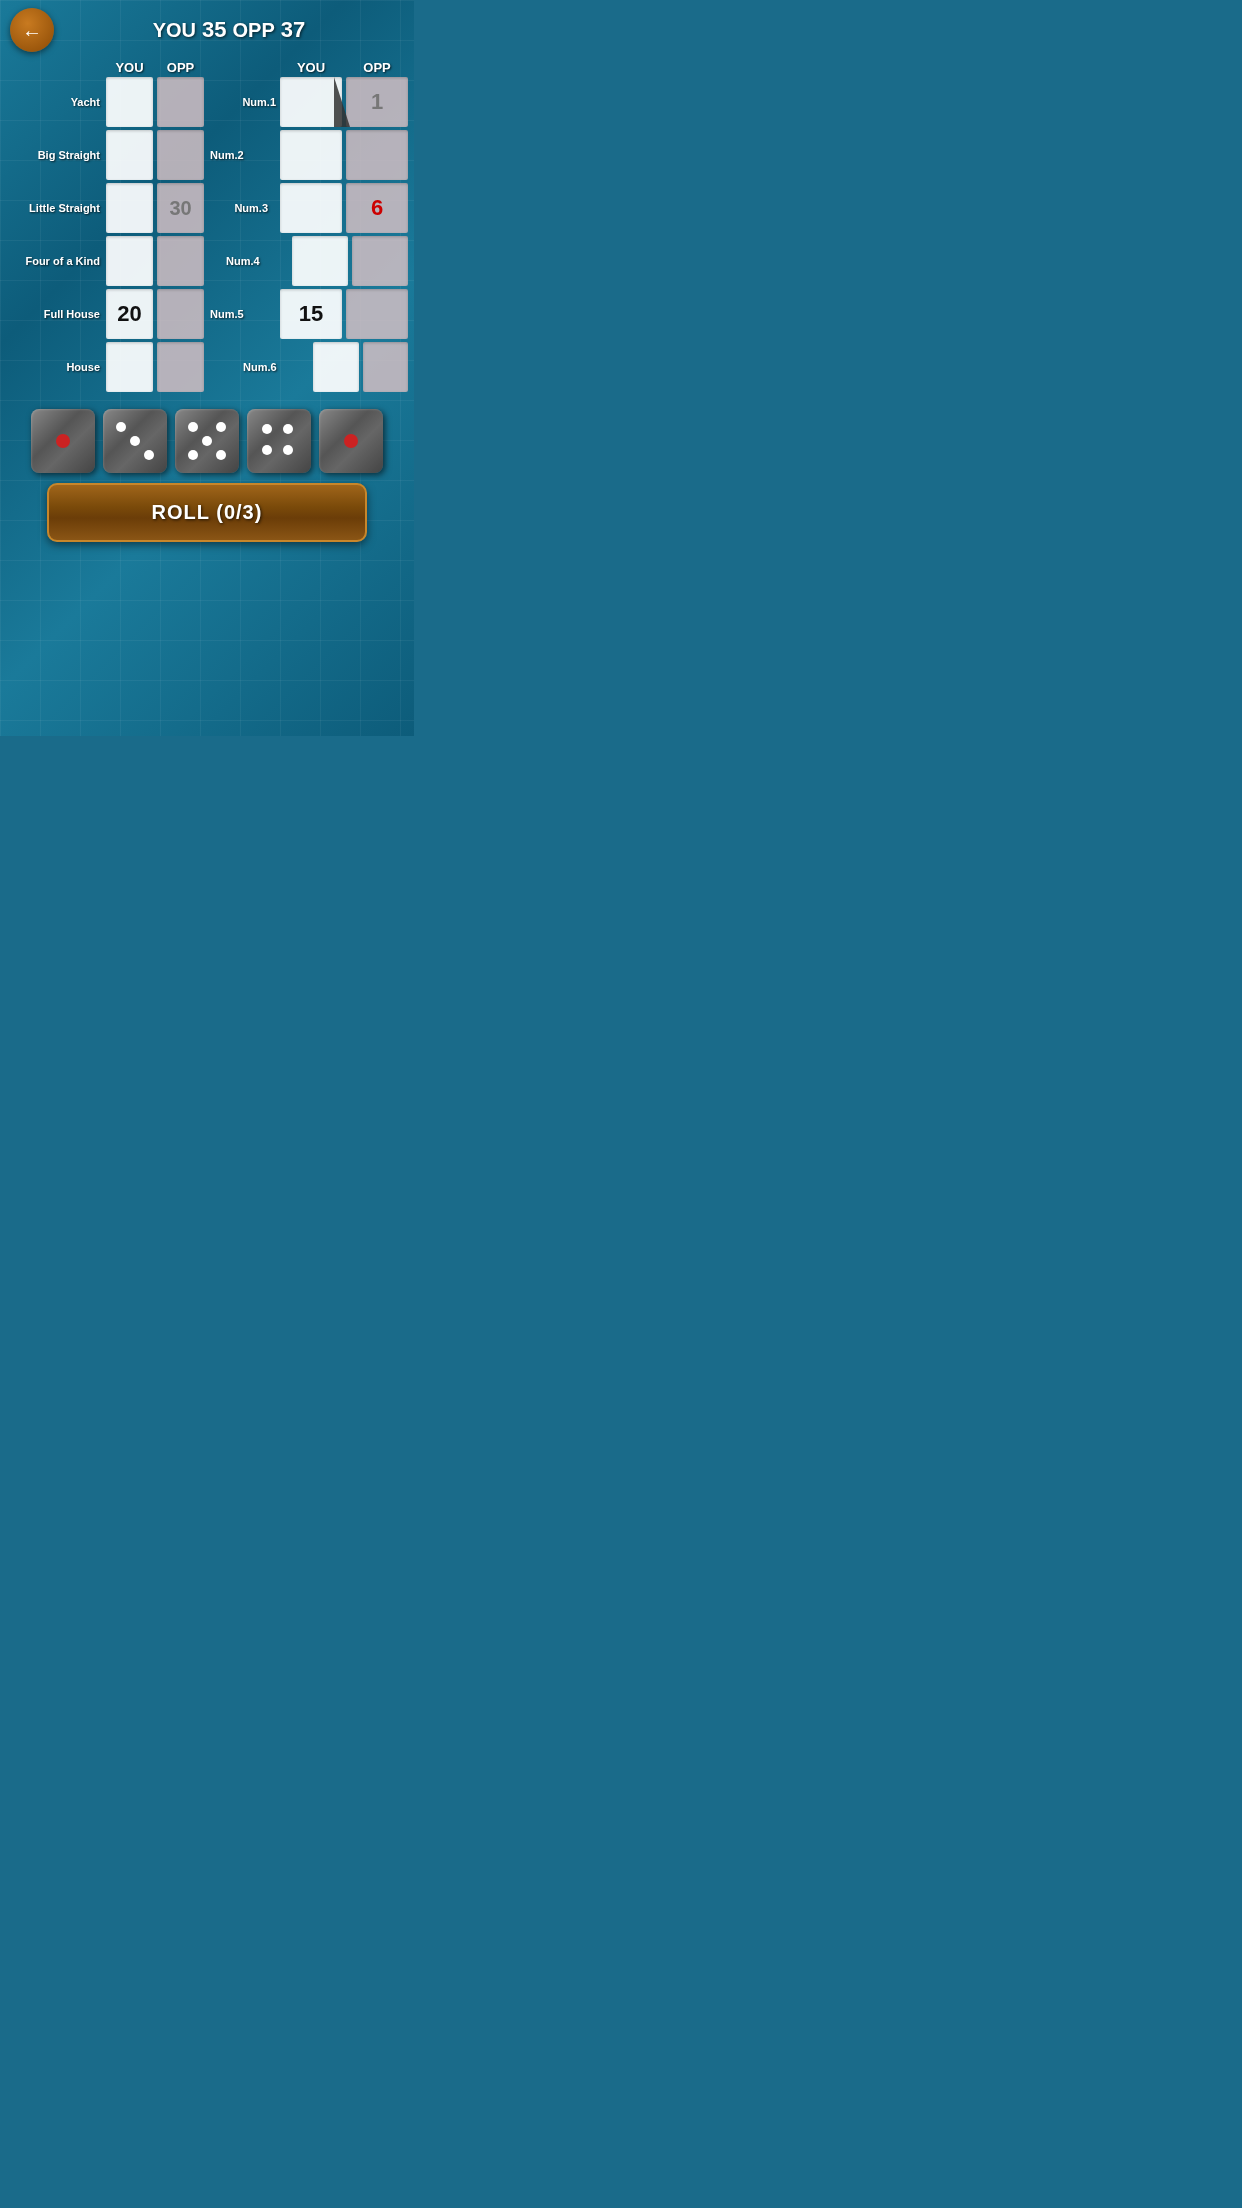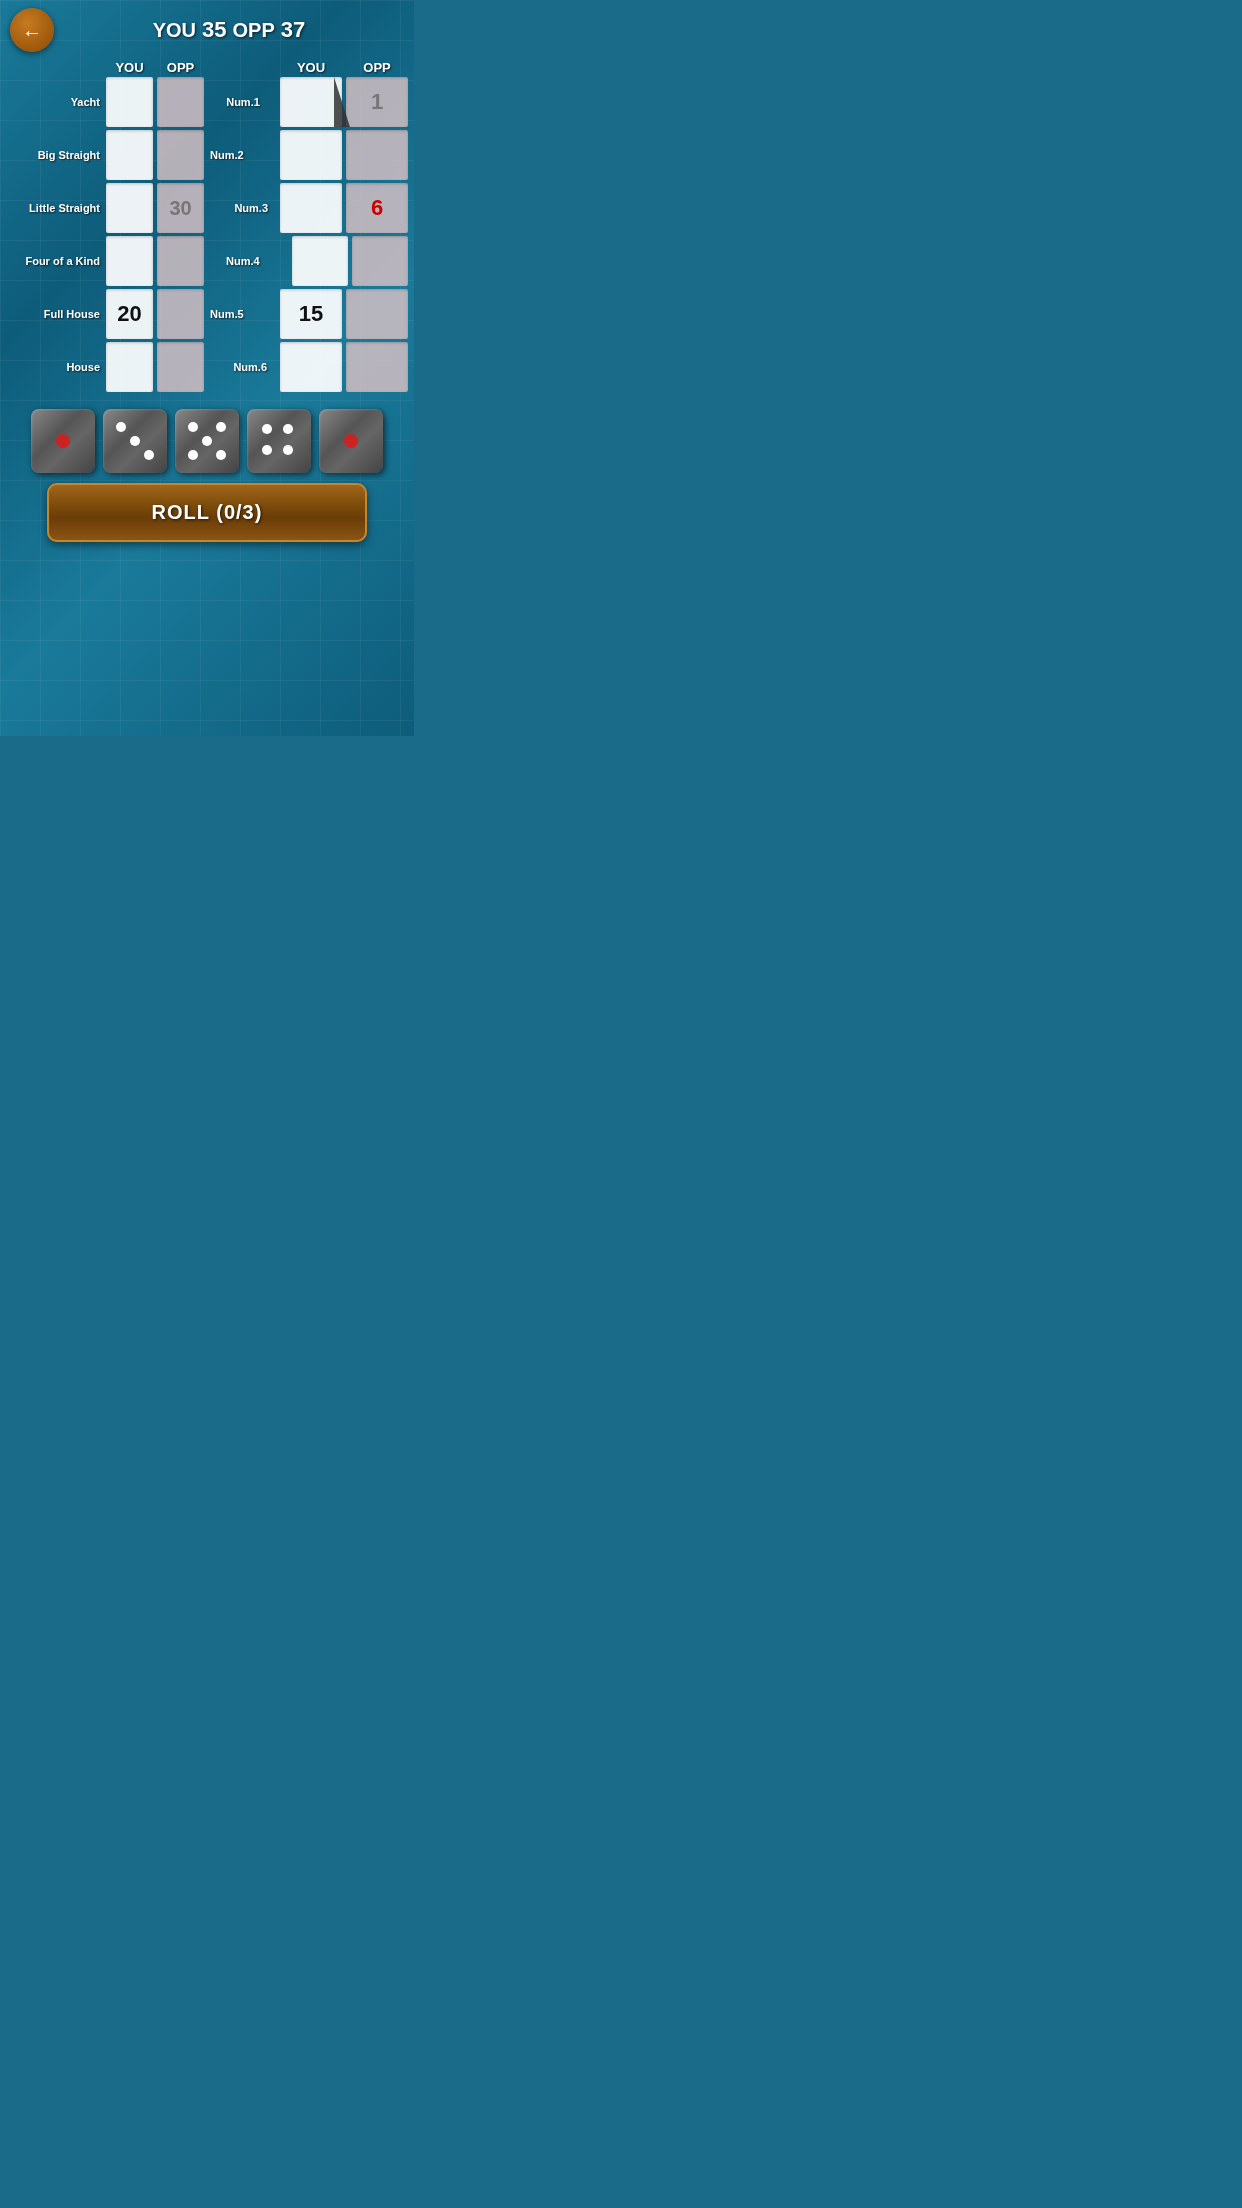--- a/index.html
+++ b/index.html
@@ -343,21 +343,21 @@
 
       <div class="right-table">
         <div class="col-headers-right">
           <div class="num-label-spacer"></div>
           <div class="col-head">YOU</div>
           <div class="cell-gap"></div>
           <div class="col-head">OPP</div>
         </div>
 
         <div class="table-row" style="position:relative;">
-          <div class="row-label" style="width:70px; text-align:center; padding-right:4px;">Num.1</div>
+          <div class="row-label" style="width:70px; text-align:right; padding-right:4px;">Num.1</div>
           <div class="score-cell cell-white" style="position:relative; overflow:visible;">
 
             <div style="position:absolute; right:-8px; top:0; z-index:10;">
               <div style="width:0; height:0; border-left:16px solid #333; border-top:50px solid transparent; opacity:0.85;"></div>
             </div>
           </div>
           <div class="cell-gap"></div>
           <div class="score-cell cell-pink" style="color:#777;">1</div>
         </div>
 
@@ -383,21 +383,21 @@
         </div>
 
         <div class="table-row">
           <div class="row-label" style="width:70px; text-align:left; padding-right:4px;">Num.5</div>
           <div class="score-cell cell-white">15</div>
           <div class="cell-gap"></div>
           <div class="score-cell cell-pink"></div>
         </div>
 
         <div class="table-row">
-          <div class="row-label" style="width:70px; text-align:right; padding-right:13px;">Num.6</div>
+          <div class="row-label" style="width:70px; text-align:left; padding-right:13px;margin-left:33px;">Num.6</div>
           <div class="score-cell cell-white"></div>
           <div class="cell-gap"></div>
           <div class="score-cell cell-pink"></div>
         </div>
       </div>
     </div>
 
     <div class="dice-area">
 
       <div class="die die-1">

